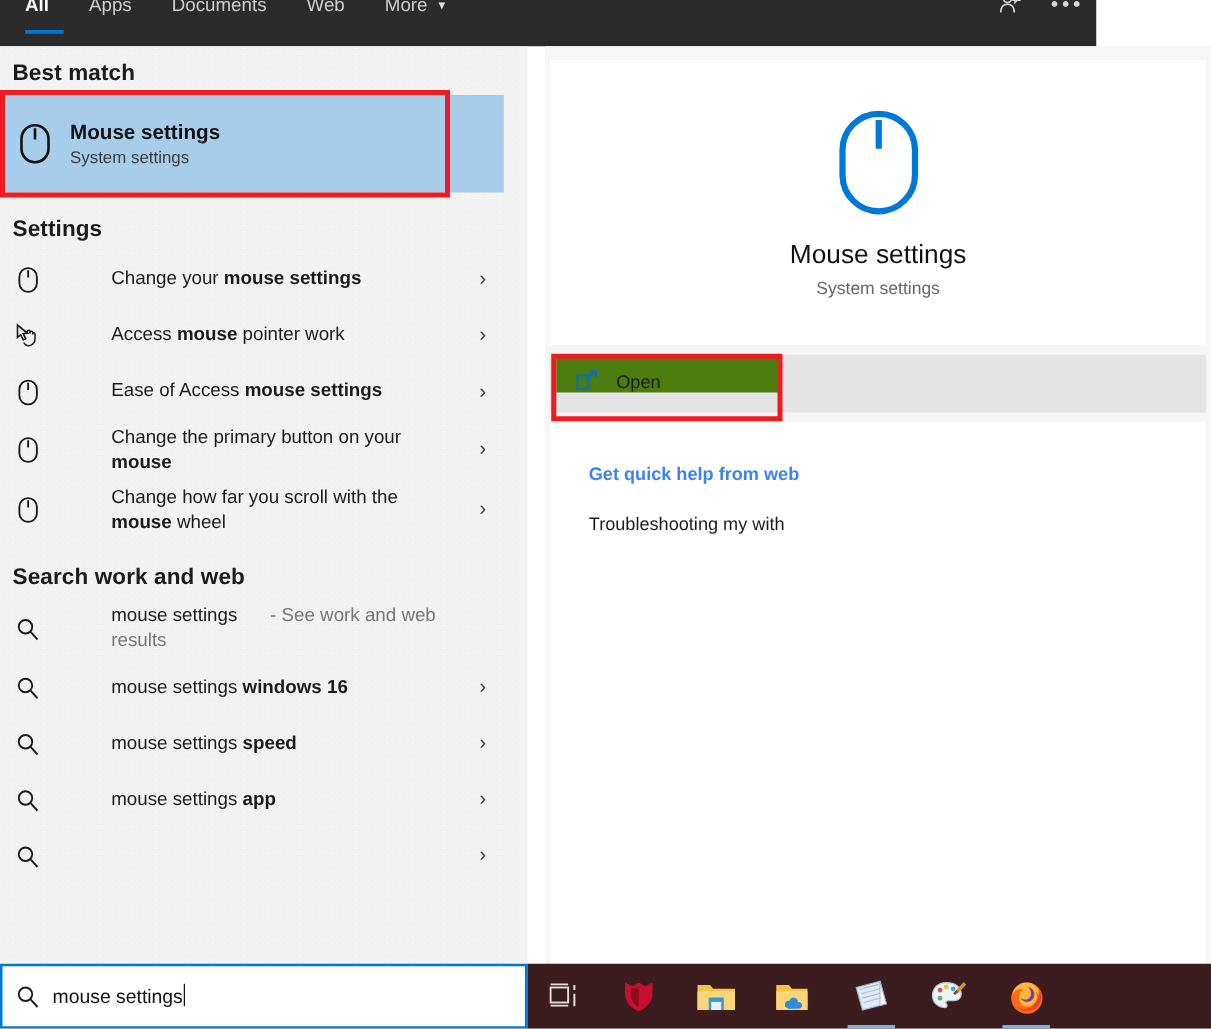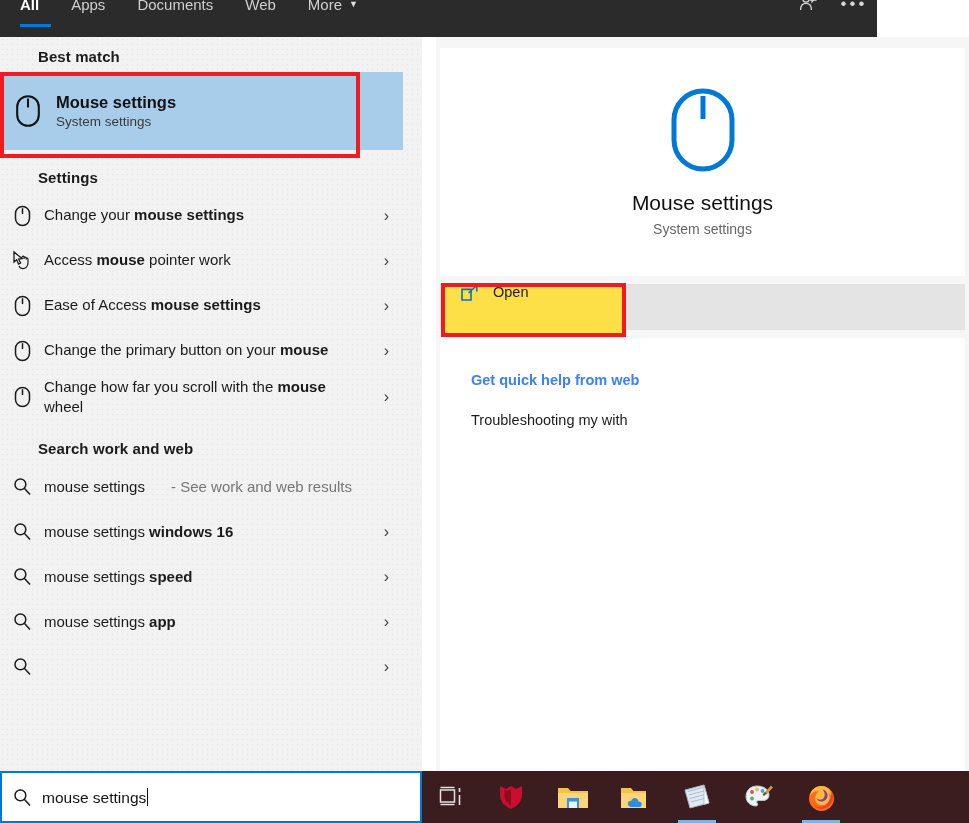--- a/index.html
+++ b/index.html
@@ -41,39 +41,39 @@
 
   
   .leftpanel {
     position: absolute; left: 0; top: 37px; width: 422px; height: 734px;
     background: #f2f2f2;
     background-image: radial-gradient(#e4e4e4 0.6px, transparent 0.7px);
     background-size: 5px 5px;
     overflow: hidden;
   }
   .grouphdr {
-    font-size: 15px; font-weight: bold; color: #1b1b1b;
-    padding: 11px 0 7px 26px; letter-spacing: .1px; margin-left: 12px;
+    font-size: 18px; font-weight: bold; color: #1b1b1b;
+    padding: 11px 0 7px 10px; letter-spacing: .1px;
   }
   .grouphdr.sp { padding-top: 19px; }
 
   
   .bestmatch {
     position: relative; height: 78px; width: 403px;
     background: #a8cdeb; display: flex; align-items: center;
   }
   .bm-icon { width: 56px; display: flex; justify-content: center; align-items: center; }
   .bm-text { display: flex; flex-direction: column; gap: 2px; }
   .bm-title { font-size: 16.5px; font-weight: bold; color: #111; }
   .bm-sub { font-size: 13.5px; color: #3a3a3a; }
 
   
   .row {
     position: relative; display: flex; align-items: center;
-    min-height: 45px; width: 403px; padding: 4px 0;
+    min-height: 45px; width: 403px; padding: 4px 0; gap: 45px;
   }
   .row-icon {
     width: 44px; min-width: 44px; display: flex;
     justify-content: center; align-items: center; color: #1b1b1b;
   }
   .row-label {
     font-size: 15px; color: #1b1b1b; line-height: 1.34;
     padding-right: 44px; flex: 1;
   }
   .row-label b { font-weight: bold; }
@@ -111,22 +111,22 @@
   }
   .pv-icon { margin-bottom: 14px; }
   .pv-title { font-size: 21px; color: #111; margin-bottom: 6px; }
   .pv-sub { font-size: 14px; color: #666; }
 
   .pv-actions {
     position: absolute; left: 4px; top: 247px; width: 525px; height: 46px;
     background: #e4e4e4;
   }
   .openbtn {
-    position: absolute; left: 5px; top: 0; width: 178px; height: 52px;
-    display: flex; align-items: flex-start; background: #fde047;
+    position: absolute; left: 5px; top: 0; width: 178px; height: 30px;
+    display: flex; align-items: flex-end; background: #4d7c0f;
   }
   .openbtn .oi { width: 48px; display: flex; justify-content: center; color: #0a6fc2; }
   .openbtn .ol { font-size: 14.5px; color: #1b1b1b; }
 
   .pv-help {
     position: absolute; left: 4px; top: 301px; width: 525px; bottom: 0;
     background: #ffffff; padding: 34px 0 0 31px;
   }
   .help-hdr { font-size: 14.5px; font-weight: bold; color: #3b82f6; }
   .help-link { font-size: 14.5px; color: #1b1b1b; margin-top: 24px; }

